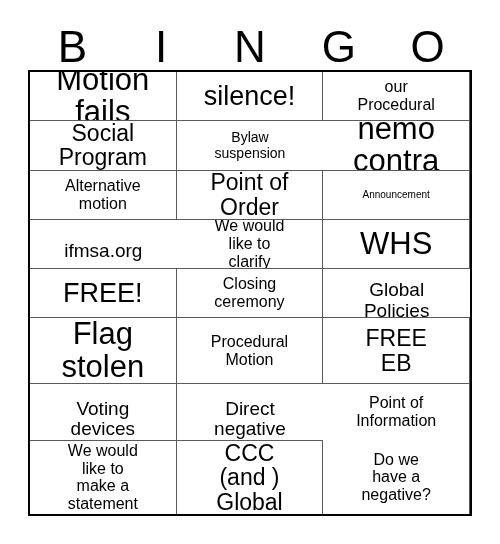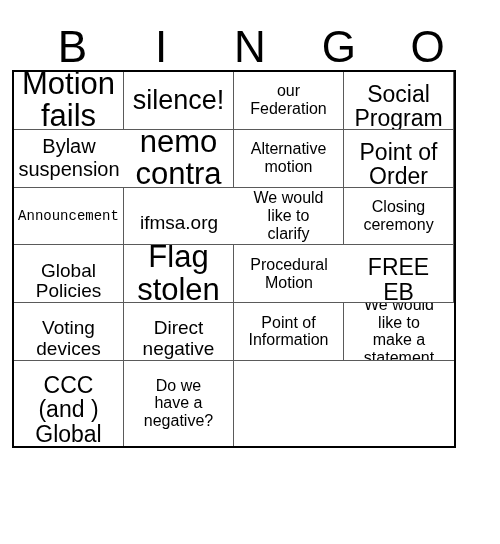--- a/index.html
+++ b/index.html
@@ -35,31 +35,31 @@
     flex: 1 1 0;
     text-align: center;
     font-size: 44px;
     line-height: 46px;
     font-weight: 400;
     letter-spacing: 0px;
   }
   
   .grid {
     position: absolute;
-    left: 12px;
+    left: 28px;
     top: 70px;
     width: 444px;
-    height: 378px;
+    height: 446px;
     box-sizing: border-box;
     border-top: 2px solid #000;
     border-left: 2px solid #000;
     border-right: 2px solid #000;
     border-bottom: 2px solid #000;
     display: grid;
-    grid-template-columns: repeat(4, 1fr);
+    grid-template-columns: repeat(3, 1fr);
     grid-template-rows: repeat(5, 1fr);
   }
   .cell {
     box-sizing: border-box;
     border-right: 1px solid #5a5a5a;
     border-bottom: 1px solid #5a5a5a;
     display: flex;
     align-items: center;
     justify-content: center;
     text-align: center;
@@ -71,25 +71,25 @@
   .cell-text {
     display: block;
     width: 100%;
     line-height: 1.02;
     font-weight: 400;
     white-space: pre-line;
   }
   
   .fs-xxl .cell-text { font-size: 31px; line-height: 1.04; }
   .fs-xl  .cell-text { font-size: 27px; line-height: 1.04; }
-  .fs-lg  .cell-text { font-size: 23px; line-height: 1.06; margin-top: 12px; }
+  .fs-lg  .cell-text { font-size: 23px; line-height: 1.06; }
   .fs-md  .cell-text { font-size: 19px; line-height: 1.08; margin-top: 15px; }
   .fs-sm  .cell-text { font-size: 16px; line-height: 1.12; }
-  .fs-xs  .cell-text { font-size: 20px; line-height: 1.15; }
-  .fs-xxs .cell-text { font-size: 14px; line-height: 1.15; font-family: Liberation Mono, monospace; }
+  .fs-xs  .cell-text { font-size: 14px; line-height: 1.15; }
+  .fs-xxs .cell-text { font-size: 10px; line-height: 1.15; }
 </style>
 </head>
 <body>
 
 <div class="card">
 
   <div class="header">
     <div class="header-letter">B</div>
     <div class="header-letter">I</div>
     <div class="header-letter">N</div>
@@ -100,21 +100,21 @@
   <div class="grid">
     <div class="cell fs-xxl">
         <span class="cell-text">Motion
 fails</span>
       </div>
     <div class="cell fs-xl">
         <span class="cell-text">silence!</span>
       </div>
     <div class="cell fs-sm">
         <span class="cell-text">our
-Federation</span>
+Procedural</span>
       </div>
     <div class="cell fs-lg">
         <span class="cell-text">Social
 Program</span>
       </div>
     <div class="cell fs-xs">
         <span class="cell-text">Bylaw
 suspension</span>
       </div>
 
@@ -134,20 +134,26 @@
         <span class="cell-text">Announcement</span>
       </div>
     <div class="cell fs-md">
         <span class="cell-text">ifmsa.org</span>
       </div>
 
     <div class="cell fs-sm">
         <span class="cell-text">We would
 like to
 clarify</span>
+      </div>
+    <div class="cell fs-xxl">
+        <span class="cell-text">WHS</span>
+      </div>
+    <div class="cell fs-xl">
+        <span class="cell-text">FREE!</span>
       </div>
     <div class="cell fs-sm">
         <span class="cell-text">Closing
 ceremony</span>
       </div>
     <div class="cell fs-md">
         <span class="cell-text">Global
 Policies</span>
       </div>
 

